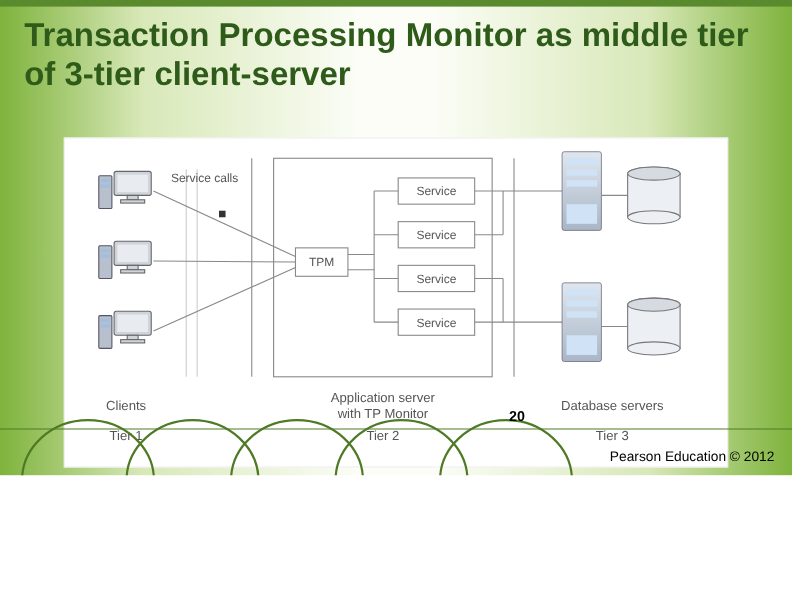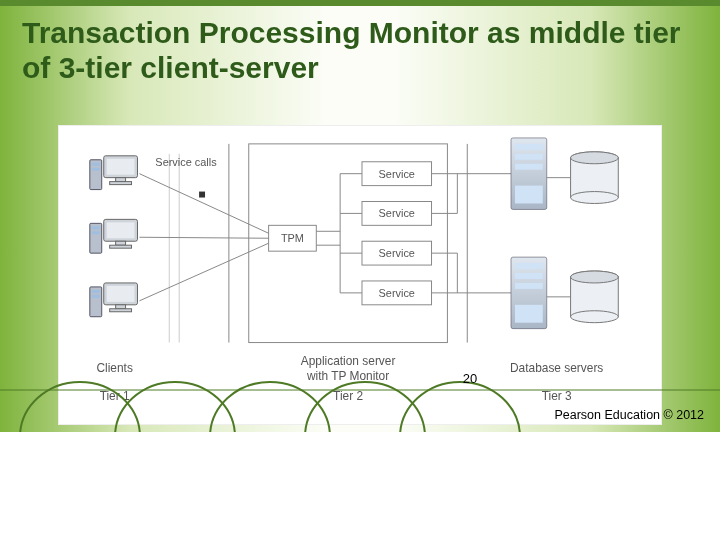--- a/index.html
+++ b/index.html
@@ -32,21 +32,21 @@
   .pc-mon { fill: #cfd4db; stroke: #666; }
   .pc-scr { fill: #e8ecf1; }
   .pc-tow { fill: #b7c0cc; stroke: #556; }
 
   .arcs {
     position: absolute; left: 0; bottom: 0; width: 720px; height: 75px;
     pointer-events: none;
   }
   .pagenum {
     position: absolute; right: 230px; bottom: 46px;
-    width: 40px; text-align: center; font-size: 13px; font-weight: 400; color: #000;
+    width: 40px; text-align: center; font-size: 13px; font-weight: 700; color: #000;
   }
   .footer {
     position: absolute; right: 16px; bottom: 10px; font-size: 12.5px; color: #000;
   }
 </style>
 </head>
 <body>
 
 <div class="slide">
   <div class="topbar"></div>

